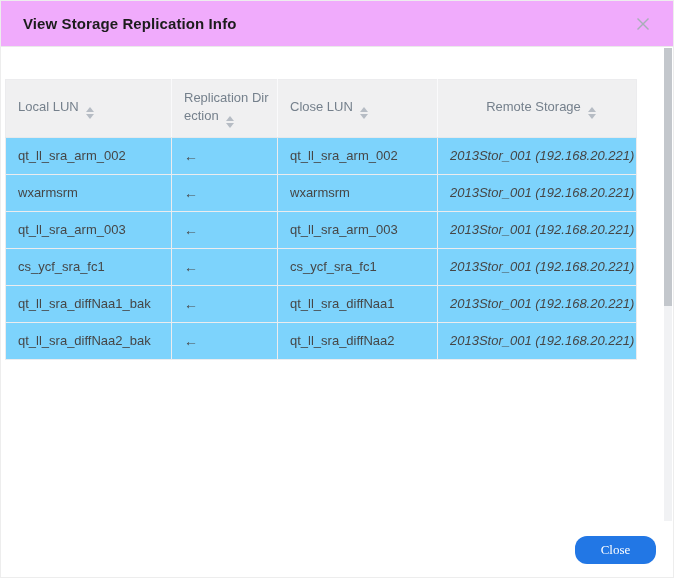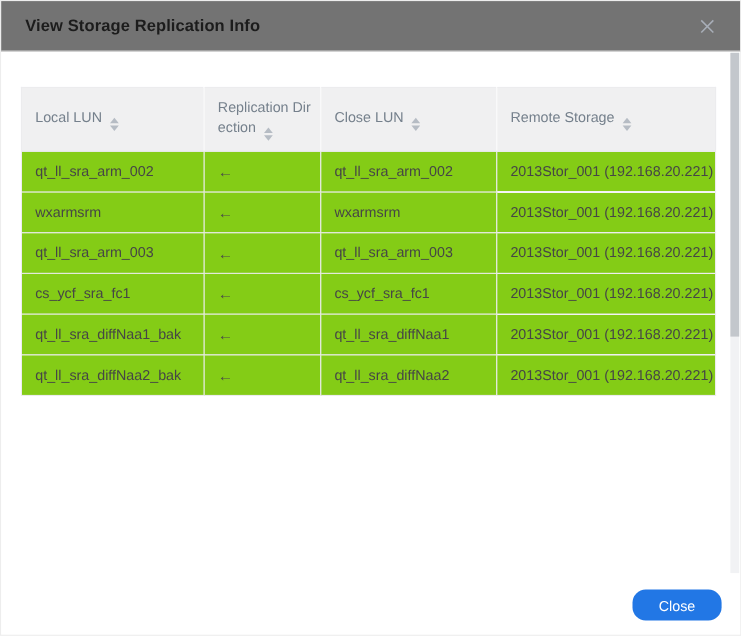--- a/index.html
+++ b/index.html
@@ -11,35 +11,35 @@
     box-sizing: border-box;
     border: 1px solid #ededed;
   }
 
   
   .titlebar {
     height: 46px; box-sizing: border-box;
     display: flex; align-items: center;
     padding-left: 22px;
     border-bottom: 1px solid #eaeaea;
-    background: #737373;
+    background: #f0abfc;
   }
   .title { font-size: 15px; font-weight: bold; color: #1c1c1c; letter-spacing: .1px; }
   .close-x {
     margin-left: auto; margin-right: 21px;
     width: 18px; height: 18px;
     display: flex; align-items: center; justify-content: center;
     cursor: pointer;
   }
 
   
   .body-scroll {
     position: absolute; top: 47px; left: 0; right: 10px;
     height: 476px; overflow: hidden;
-    padding: 31px 0 0 18px; box-sizing: border-box;
+    padding: 31px 0 0 4px; box-sizing: border-box;
   }
 
   table {
     border-collapse: collapse; table-layout: fixed;
     width: 631px; font-size: 13px;
   }
   col.c1 { width: 166px; }
   col.c2 { width: 106px; }
   col.c3 { width: 160px; }
   col.c4 { width: 199px; }
@@ -47,33 +47,33 @@
   th {
     background: #f0f0f1;
     color: #75808c; font-weight: normal; text-align: left;
     padding: 9px 4px 9px 12px; box-sizing: border-box;
     height: 56px; vertical-align: middle;
     line-height: 18px; word-break: break-all;
     border-right: 1px solid #fafafb;
     border-bottom: 1px solid #e7e9eb;
     cursor: pointer;
   }
-  th:last-child { border-right: none; }
+  th:last-child { border-right: none; text-align: center; }
 
   td {
     color: #464646;
     padding: 9px 12px; box-sizing: border-box;
     height: 37px; vertical-align: middle;
     line-height: 18px; word-break: break-all;
     border-bottom: 1px solid #ececee;
     border-right: 1px solid #ececee;
-    background: #84cc16;
+    background: #7dd3fc;
   }
   table { border: 1px solid #ececee; }
-  td.remote-storage { white-space: nowrap; padding-right: 4px; overflow: hidden; }
+  td.remote-storage { white-space: nowrap; padding-right: 4px; overflow: hidden; font-style: italic; }
   td.direction { font-size: 14px; color: #4a4a4a; }
 
   
   .sort {
     display: inline-flex; flex-direction: column; gap: 2px;
     margin-left: 7px; vertical-align: -1px;
   }
   .sort .tri-up {
     width: 0; height: 0;
     border-left: 4px solid transparent; border-right: 4px solid transparent;
@@ -95,21 +95,21 @@
     width: 8px; height: 258px; background: #c3c7cc;
     cursor: pointer;
   }
 
   
   .close-button {
     position: absolute; right: 17px; bottom: 13px;
     width: 81px; height: 28px;
     background: #2277e5; color: #ffffff;
     border: none; border-radius: 12px;
-    font-family: Liberation Sans, sans-serif; font-size: 13px;
+    font-family: Liberation Serif, serif; font-size: 13px;
     cursor: pointer;
   }
 </style>
 </head>
 <body>
 
 <div class="titlebar">
   <span class="title">View Storage Replication Info</span>
   <span class="close-x">
     <svg width="14" height="14" viewBox="0 0 14 14">

